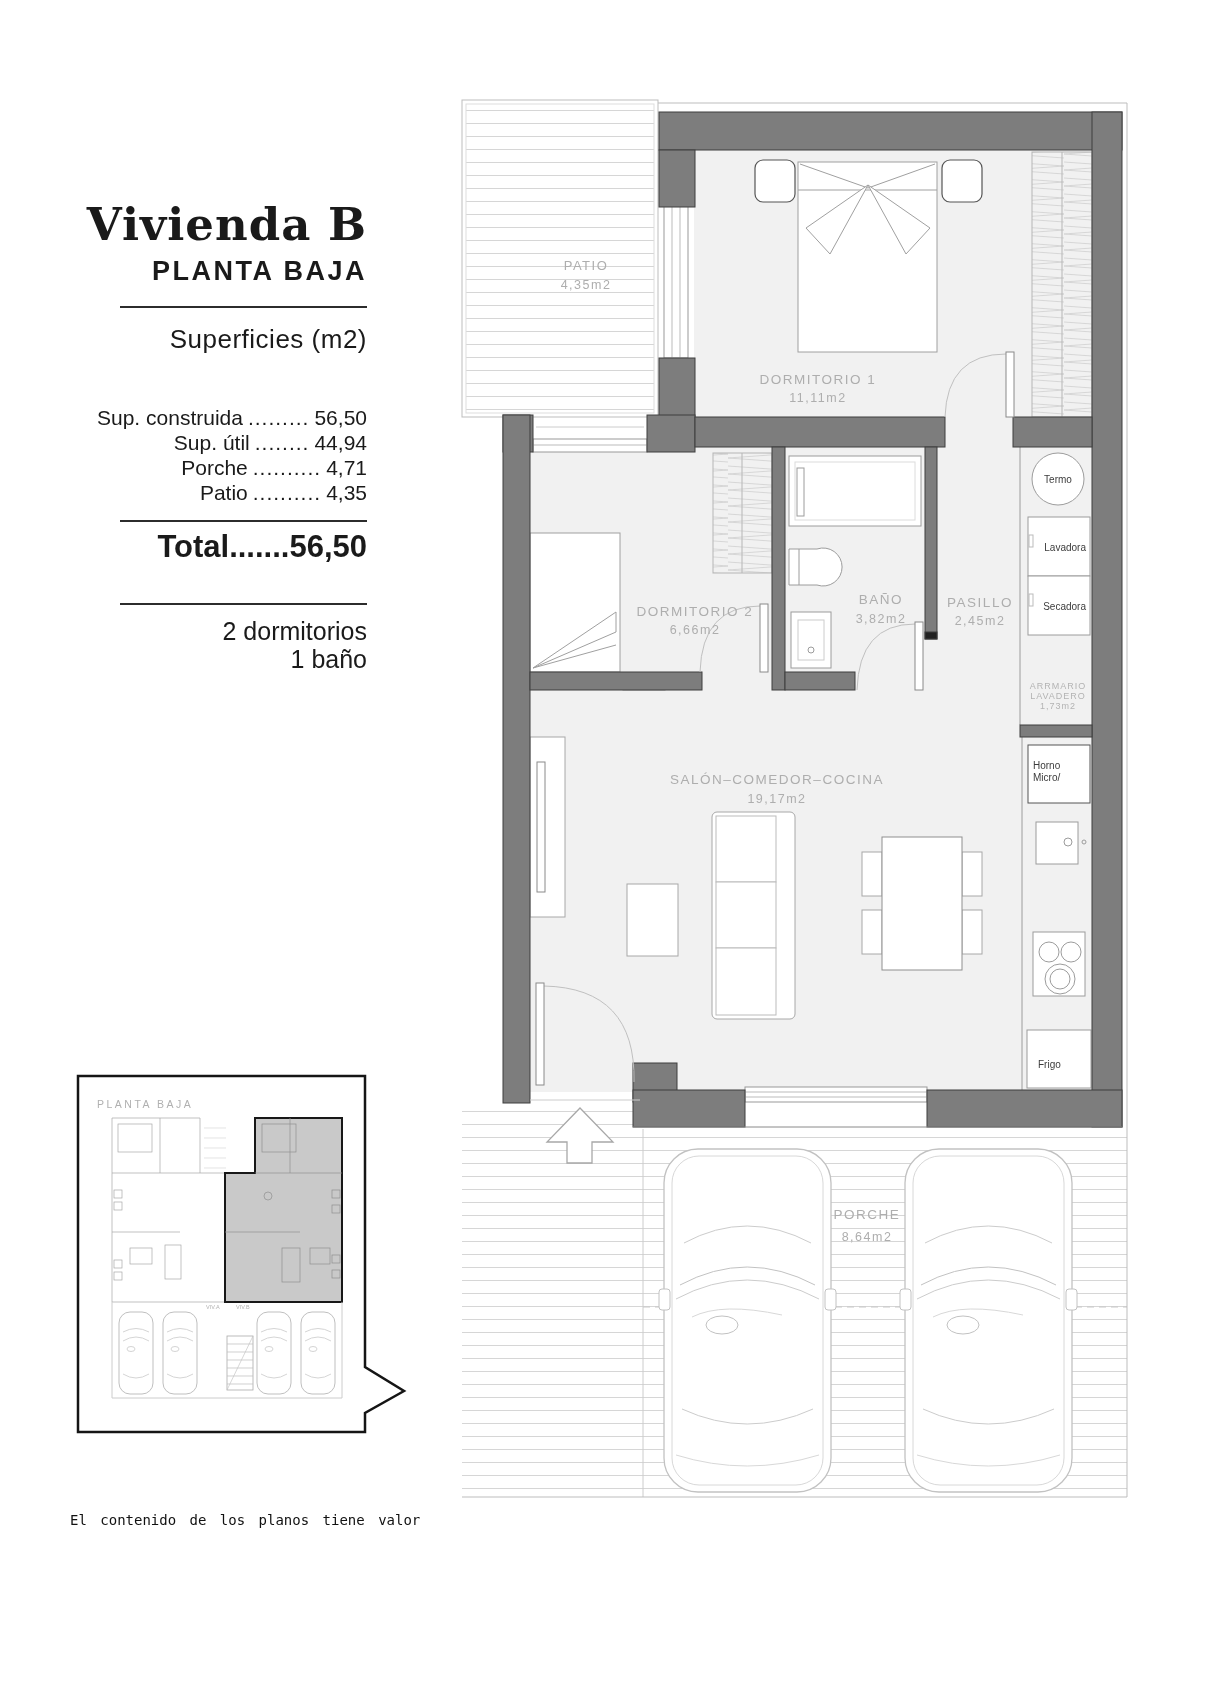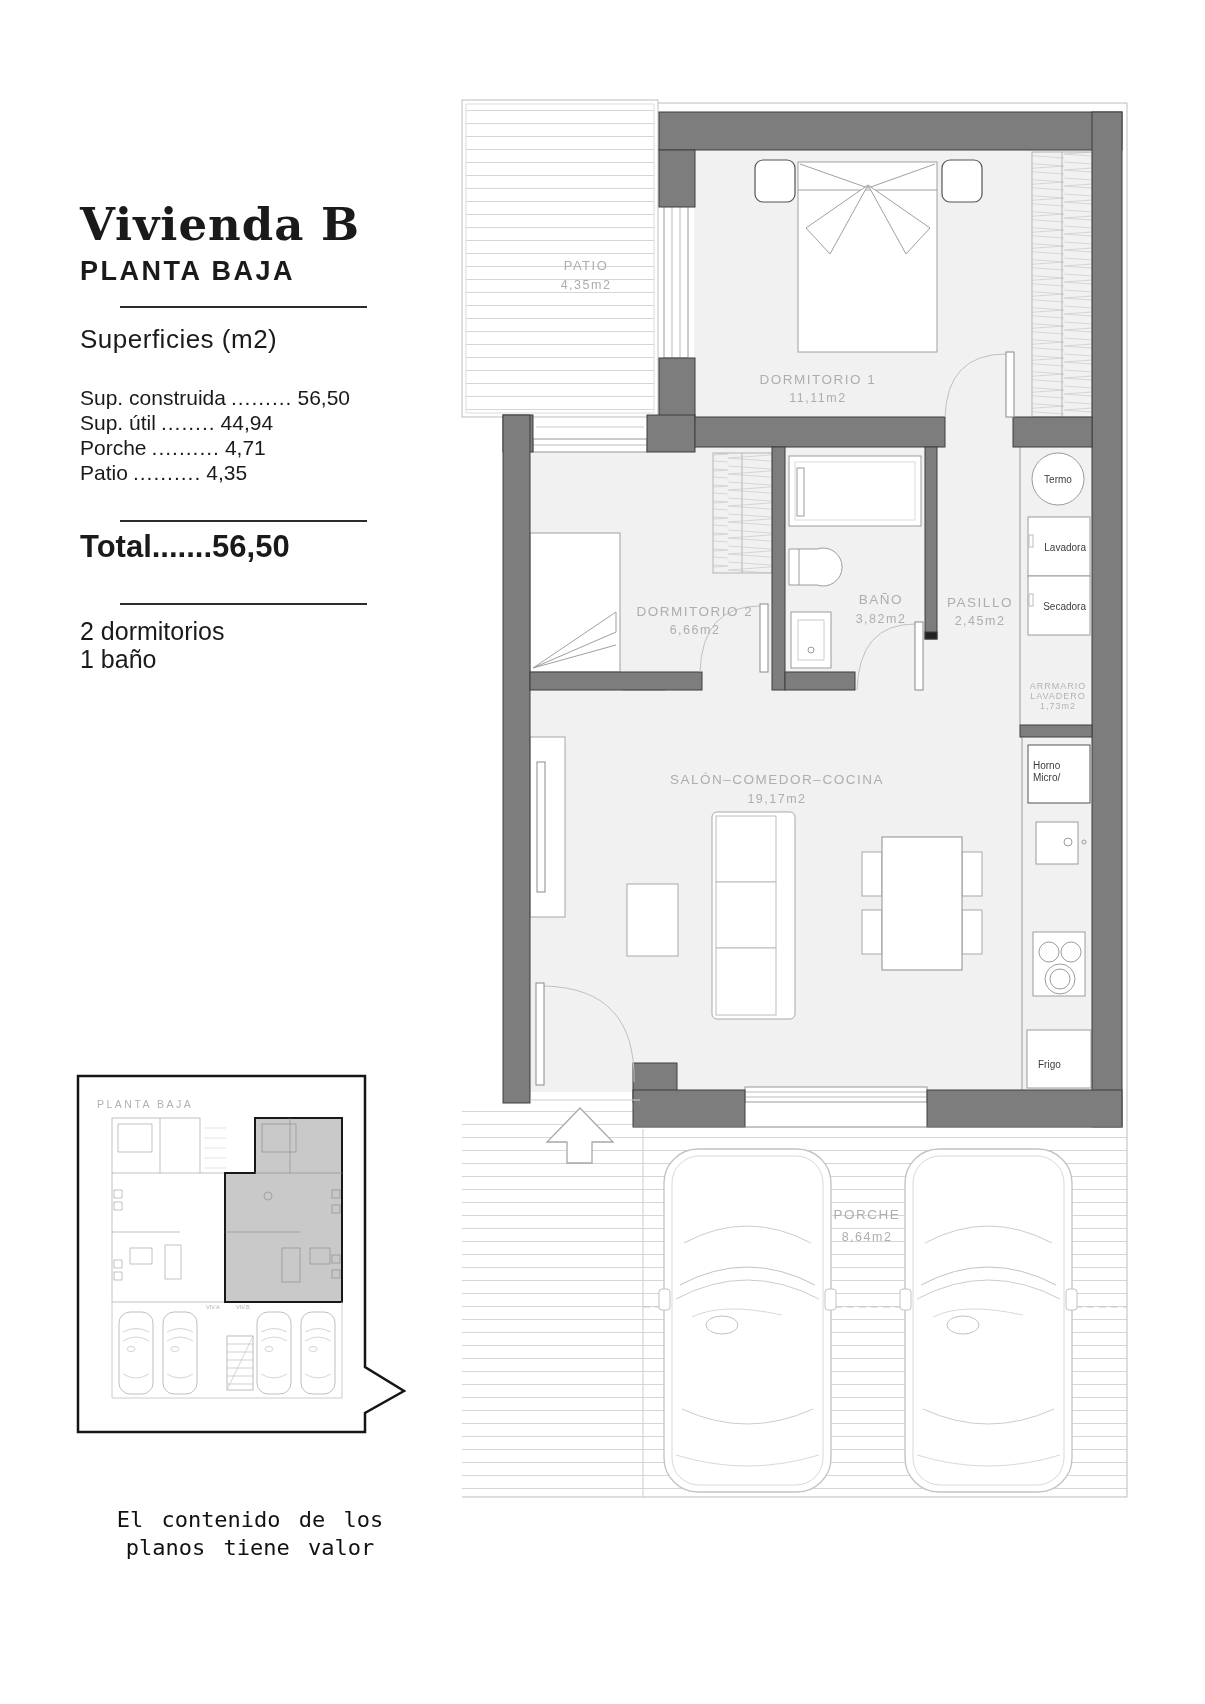--- a/index.html
+++ b/index.html
@@ -1,32 +1,32 @@
 <!DOCTYPE html>
 <html><head>
 <meta charset="utf-8">
 <style>
   html,body{margin:0;padding:0;background:#ffffff;}
   #page{position:relative;width:1205px;height:1704px;background:#fff;overflow:hidden;
         font-family:"Liberation Sans",sans-serif;}
   
   #info{position:absolute;left:80px;top:0;width:287px;}
-  #info .abs{position:absolute;left:0;width:287px;text-align:left;color:#1a1a1a;}
+  #info .abs{position:absolute;left:0;width:287px;text-align:right;color:#1a1a1a;}
   .title{font-family:"DejaVu Serif",serif;font-weight:700;font-size:45px;letter-spacing:1px;}
   .subtitle{font-weight:700;font-size:27px;letter-spacing:2.5px;}
   .rule{position:absolute;left:40px;width:247px;border-top:2.5px solid #2c2c2c;}
   .section{font-size:26px;letter-spacing:.5px;}
-  .srow{font-size:21px;line-height:25px;}
+  .srow{font-size:21px;line-height:25px;margin-top:20px;}
   .srow .dots{margin:0 5px;color:#1a1a1a;letter-spacing:1px;}
   .total{font-weight:700;font-size:31px;}
   .feat{font-size:25px;line-height:28px;}
   
   #disclaimer{position:absolute;left:70px;top:1506px;width:360px;
-      font-family:"DejaVu Sans Mono",monospace;font-size:22px;line-height:28px;
-      color:#111;word-spacing:5px;letter-spacing:0px;text-align:center;}
+      font-family:"DejaVu Sans Mono",monospace;font-size:14px;line-height:28px;
+      color:#111;word-spacing:5px;letter-spacing:0px;}
   svg text{font-family:"Liberation Sans",sans-serif;}
   .rlabel{fill:#aeaeae;letter-spacing:1.5px;}
   .applbl{fill:#3c3c3c;}
   .armlbl{fill:#b3b3b3;letter-spacing:1px;}
   .kplbl{fill:#b0b0b0;}
 </style>
 </head>
 <body>
 
 <div id="page">

